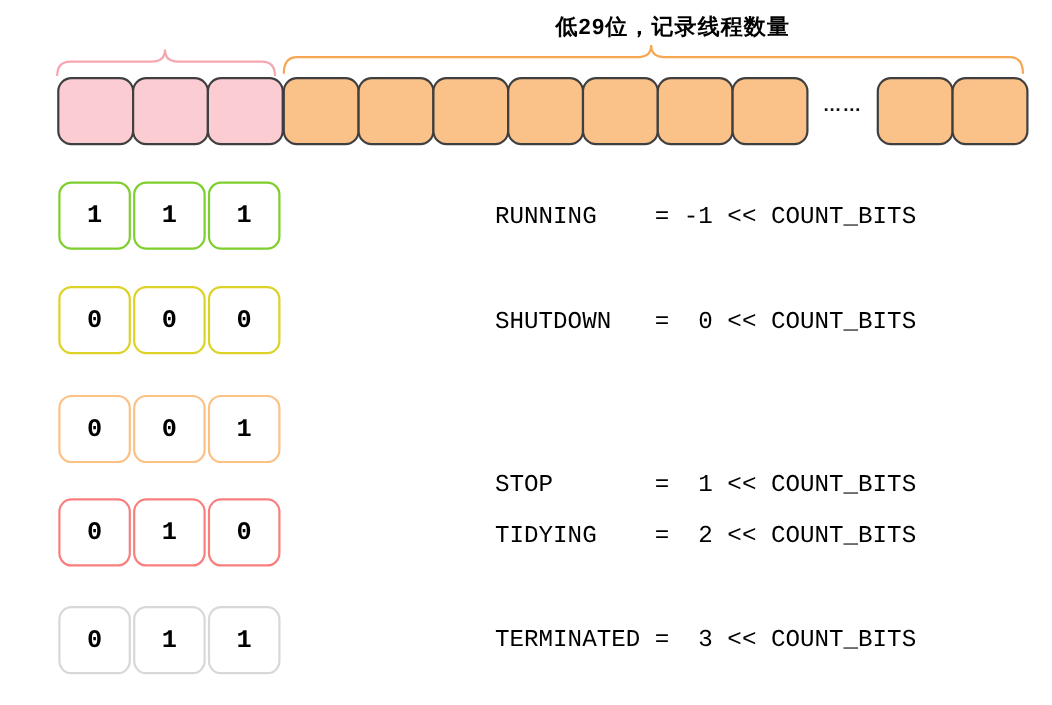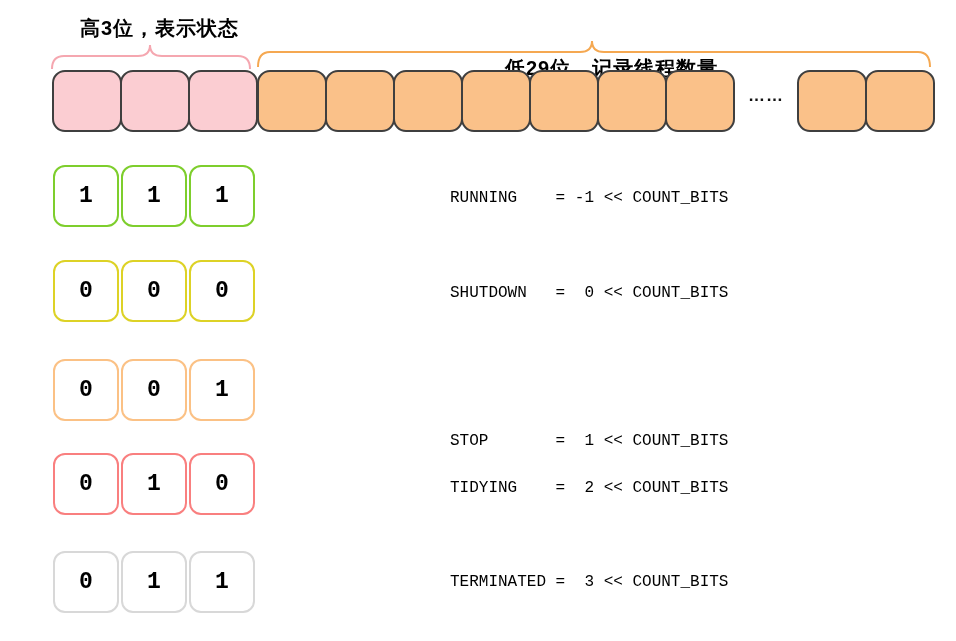--- a/index.html
+++ b/index.html
@@ -6,21 +6,21 @@
   .canvas{
     position:relative;width:956px;height:641px;background:#ffffff;overflow:hidden;
     font-family:"Liberation Sans","DejaVu Sans",sans-serif;color:#000;
   }
   
   .top-label{
     position:absolute;font-size:20px;font-weight:bold;color:#000;
     white-space:nowrap;letter-spacing:1px;
   }
   #label-high{left:80px;top:15px;}
-  #label-low{left:505px;top:11px;margin-top:44px;}
+  #label-low{left:505px;top:11px;}
   
   #braces{position:absolute;left:0;top:0;width:956px;height:80px;}
   
   .field-group{position:absolute;top:70px;display:flex;}
   #high-cells{left:52px;}
   #low-cells-a{left:257px;}
   #low-cells-b{left:797px;}
   .field-cell{
     box-sizing:border-box;width:70px;height:62px;border:2px solid #3F3F3F;
     border-radius:13px;margin-left:-2px;
@@ -34,31 +34,30 @@
   .bits-group{position:absolute;left:53px;display:flex;gap:2px;}
   .bit-cell{
     box-sizing:border-box;width:66px;height:62px;border:2px solid #ccc;
     border-radius:12px;background:#fff;display:flex;align-items:center;justify-content:center;
     font-family:"Liberation Mono","DejaVu Sans Mono",monospace;
     font-size:23px;font-weight:bold;color:#000;
   }
   .code-line{
     position:absolute;left:450px;height:28px;line-height:28px;
     font-family:"Liberation Mono","DejaVu Sans Mono",monospace;
-    font-size:16px;color:#000;white-space:pre;letter-spacing:0px;
+    font-size:22px;color:#000;white-space:pre;letter-spacing:0px;
   }
   .row-t0{top:165px;} .row-t1{top:260px;} .row-t2{top:359px;} .row-t3{top:453px;} .row-t4{top:551px;}
   .code-t0{top:184px;} .code-t1{top:279px;} .code-t2{top:379px;margin-top:48px;} .code-t3{top:474px;} .code-t4{top:568px;}
 </style>
 </head>
 <body>
 
 <div class="canvas">
 
-  <div id="label-high" class="top-label">高3位，表示状态</div>
   <div id="label-low" class="top-label">低29位，记录线程数量</div>
 
   <svg id="braces">
     <path id="brace-high" d="M52,69 Q52,56 64,56 L138,56 Q150,56 150,45 Q150,56 162,56 L238,56 Q250,56 250,69" fill="none" stroke-width="2" stroke="#F5A7B0"></path>
     <path id="brace-low" d="M258,67 Q258,52 270,52 L580,52 Q592,52 592,41 Q592,52 604,52 L918,52 Q930,52 930,67" fill="none" stroke-width="2" stroke="#F5A851"></path>
   </svg>
 
   <div id="high-cells" class="field-group">
       <div class="field-cell" style="background: rgb(251, 205, 210); border-color: rgb(63, 63, 63);"></div>
       <div class="field-cell" style="background: rgb(251, 205, 210); border-color: rgb(63, 63, 63);"></div>

